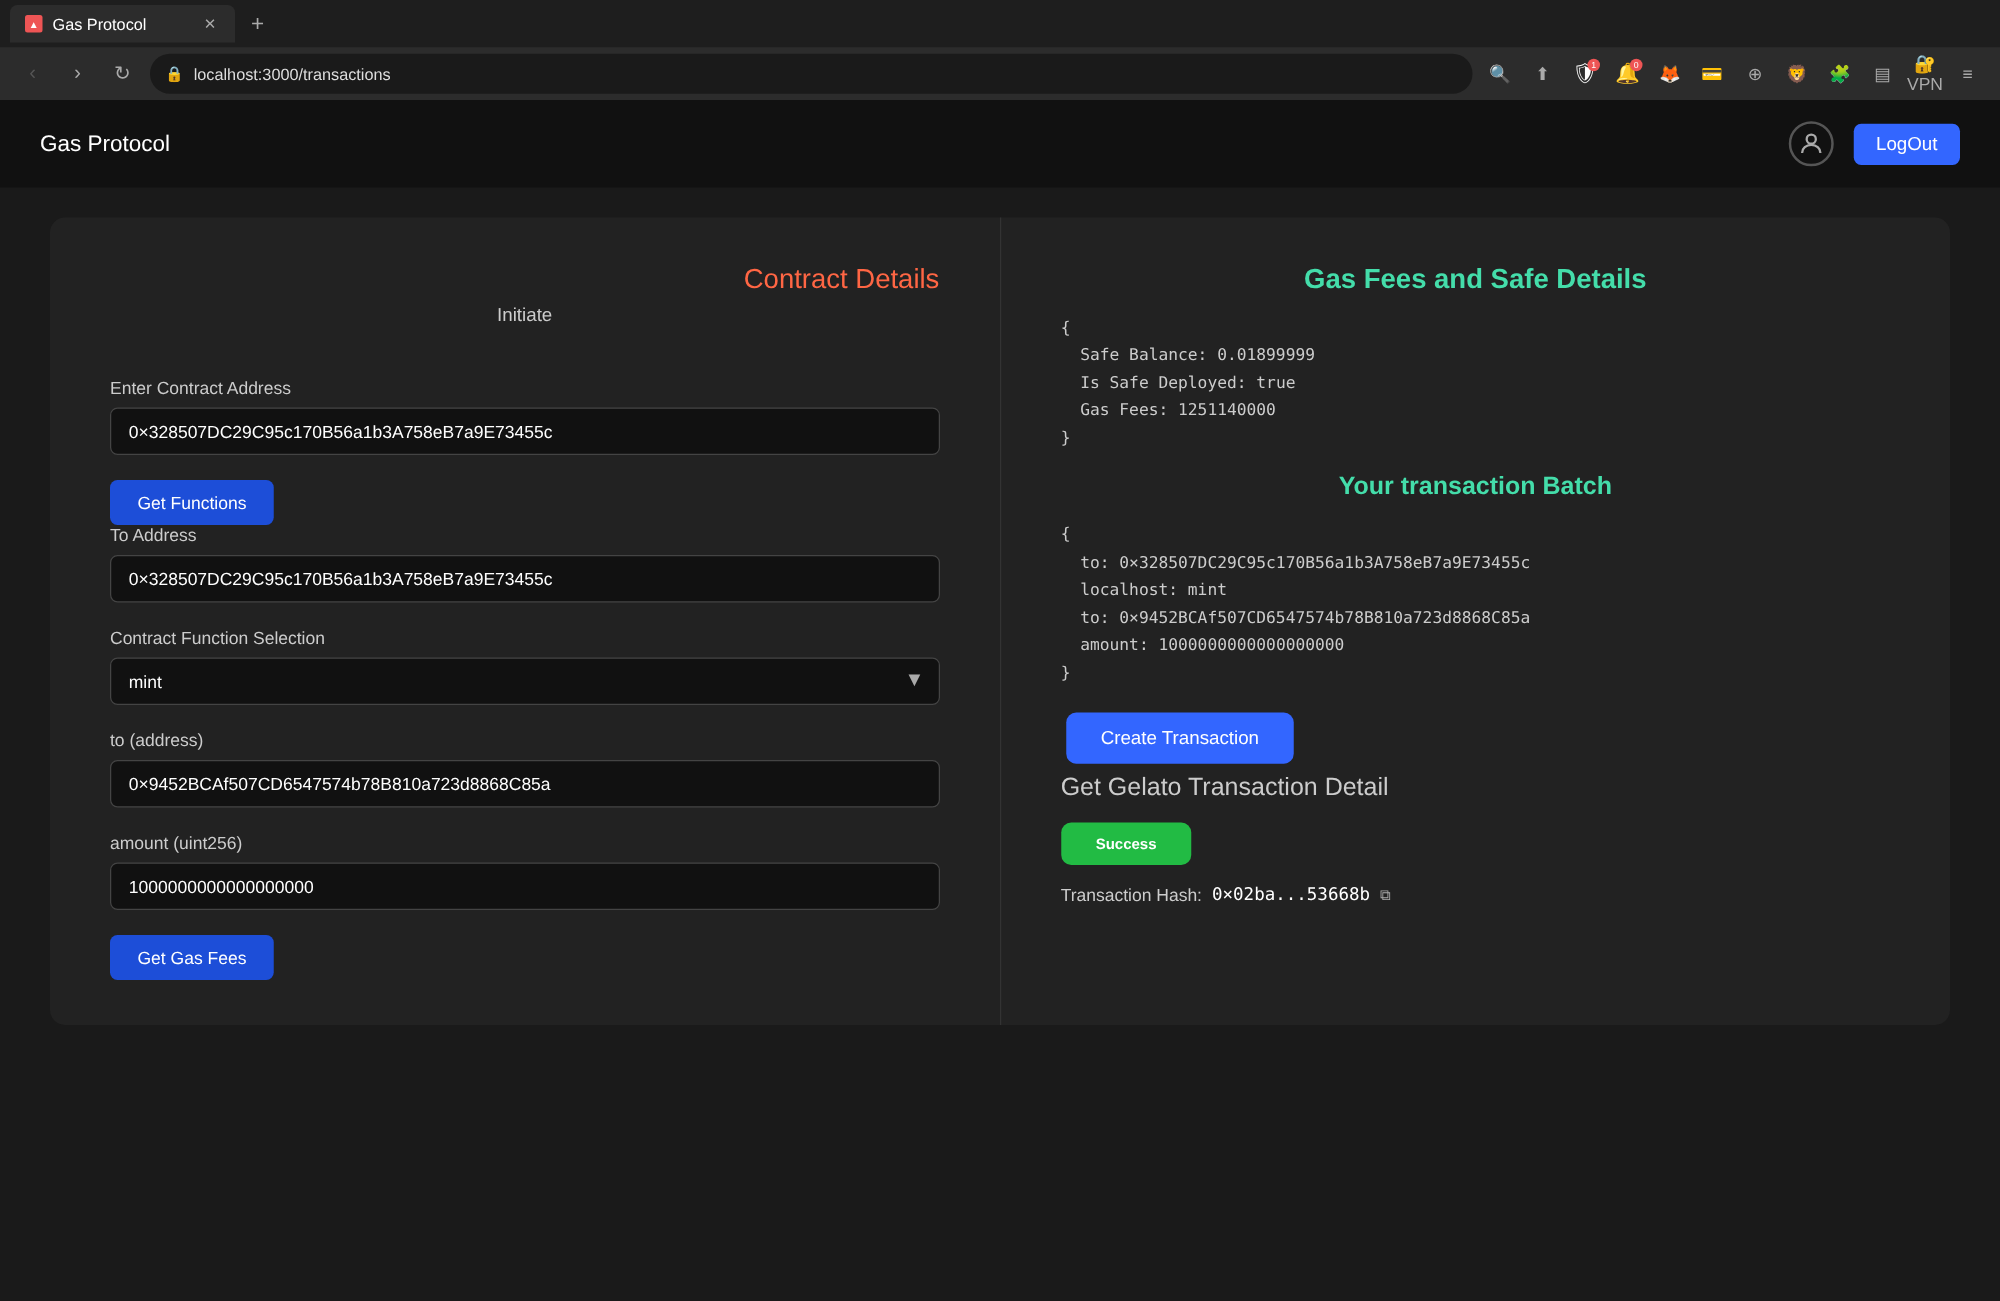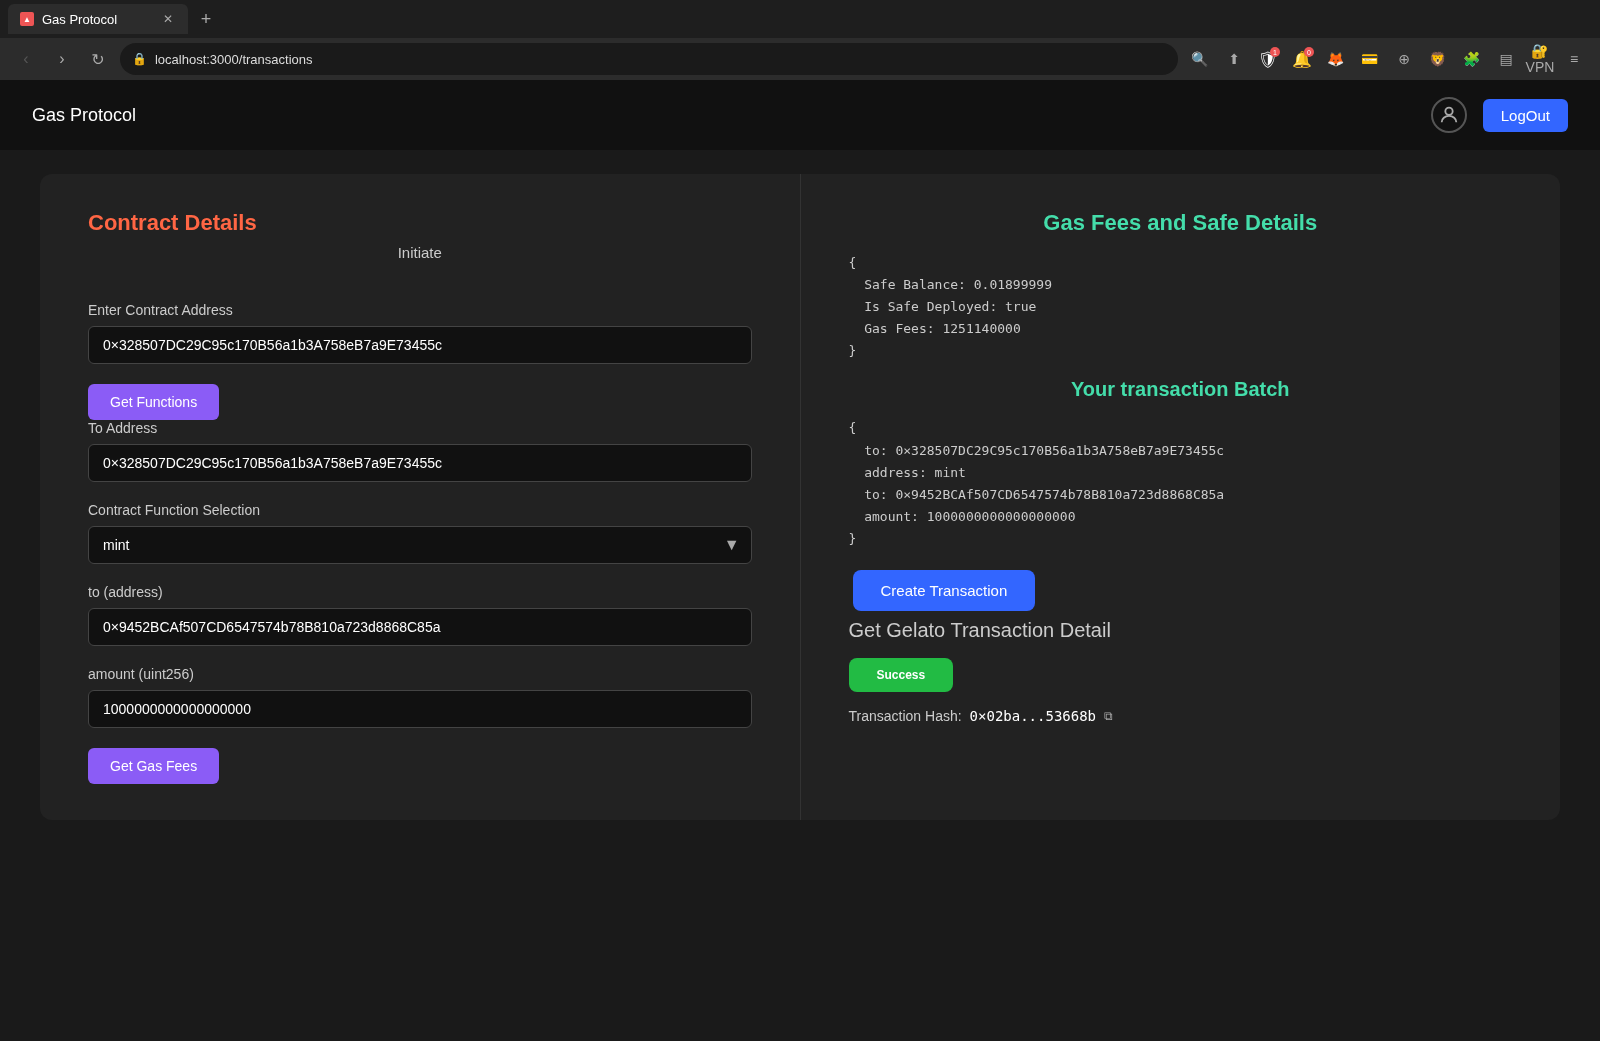--- a/index.html
+++ b/index.html
@@ -197,22 +197,22 @@
       border-right: 1px solid #333;
     }
     .right-panel {
       flex: 1;
       padding: 36px 48px;
     }
 
     .section-title-red {
       color: #ff6644;
       font-size: 22px;
-      font-weight: 700;
-      text-align: left;
+      font-weight: 400;
+      text-align: right;
       margin-bottom: 8px;
     }
     .section-subtitle {
       color: #ccc;
       font-size: 15px;
       text-align: center;
       margin-bottom: 41px;
     }
     .section-title-cyan {
       color: #44ddaa;
@@ -267,21 +267,21 @@
     .select-chevron {
       position: absolute;
       right: 12px;
       top: 50%;
       transform: translateY(-50%);
       color: #aaa;
       pointer-events: none;
     }
 
     .blue-btn {
-      background: #8b5cf6;
+      background: #1d4ed8;
       color: #fff;
       border: none;
       border-radius: 6px;
       padding: 10px 22px;
       font-size: 14px;
       cursor: pointer;
       font-weight: 500;
     }
 
     .prepare-title {
@@ -468,21 +468,21 @@
         <span>1251140000</span><br>
         <span class="json-brace">}</span>
       </div>
 
       <h3 class="section-title-cyan-alt">Your transaction Batch</h3>
 
       <div class="json-block">
         <span class="json-brace">{</span><br>
         &nbsp;&nbsp;<span>to:</span>
         <span>0×328507DC29C95c170B56a1b3A758eB7a9E73455c</span><br>
-        &nbsp;&nbsp;<span>address:</span>
+        &nbsp;&nbsp;<span>localhost:</span>
         <span>mint</span><br>
         &nbsp;&nbsp;<span>to:</span>
         <span>0×9452BCAf507CD6547574b78B810a723d8868C85a</span><br>
         &nbsp;&nbsp;<span>amount:</span>
         <span>1000000000000000000</span><br>
         <span class="json-brace">}</span>
       </div>
 
       <button class="create-txn-btn">Create Transaction</button>
 

